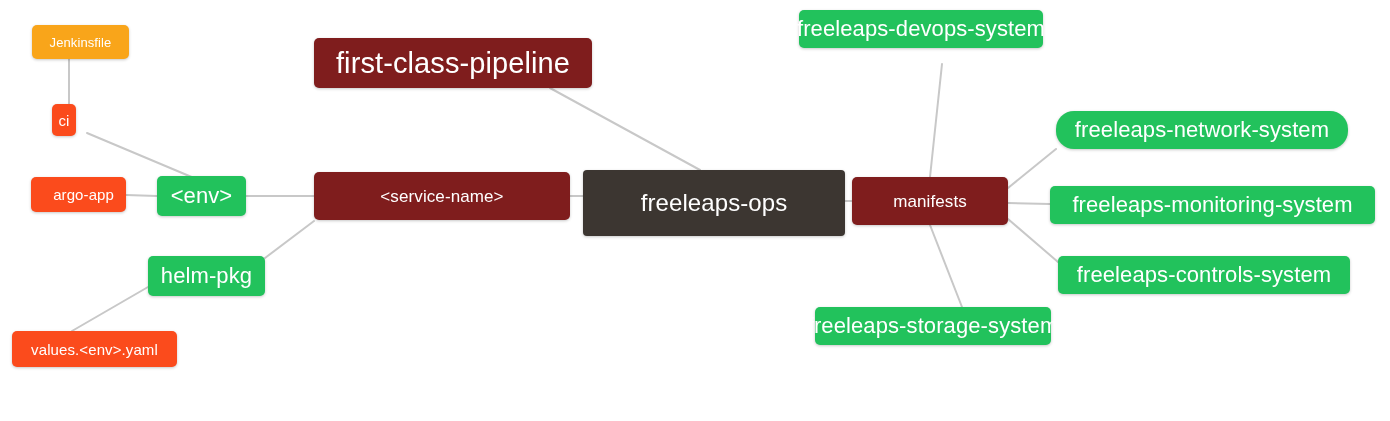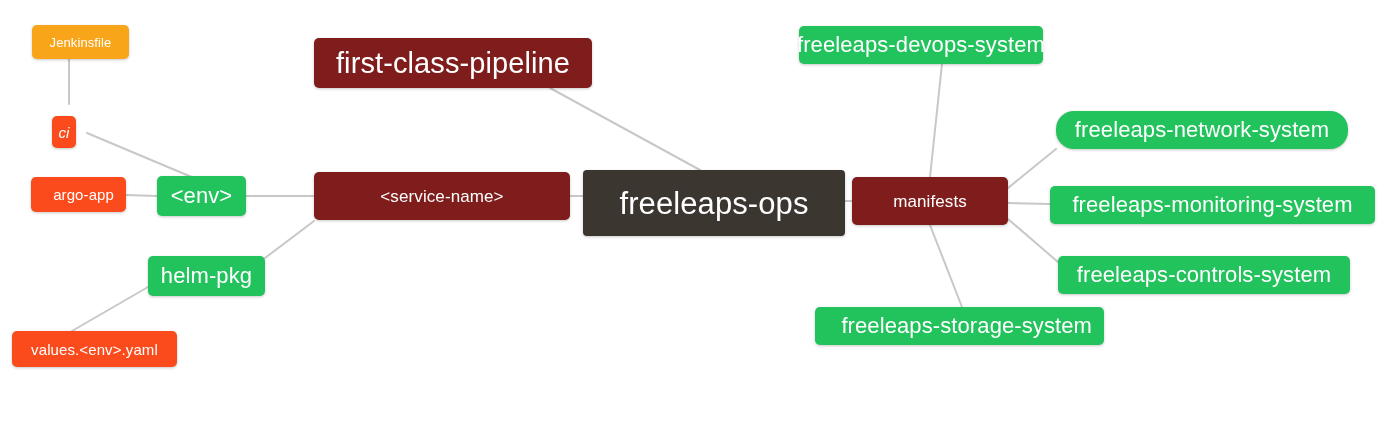--- a/index.html
+++ b/index.html
@@ -35,21 +35,21 @@
     color: #ffffff;
     border-radius: 5px;
     white-space: nowrap;
     box-shadow: 0 1px 3px rgba(0,0,0,0.22);
     letter-spacing: 0.1px;
     line-height: 1;
     padding: 0 12px;
   }
   .n-root {
     background: #3c3631;
-    font-size: 31px;
+    font-size: 24px;
     border-radius: 4px;
   }
   .n-blue   { background: #7f1d1d; }
   .n-green  { background: #22c25c; }
   .n-orange { background: #f9a51a; }
   .n-red    { background: #fb4b1c; }
 
   .sz-xl { font-size: 29px; }
   .sz-lg { font-size: 17px; }
   .sz-md { font-size: 22px; }
@@ -73,21 +73,21 @@
       <line x1="930" y1="177" x2="942" y2="64" stroke="#c8c8c8" stroke-width="2" stroke-linecap="round"></line>
       <line x1="1008" y1="188" x2="1056" y2="149" stroke="#c8c8c8" stroke-width="2" stroke-linecap="round"></line>
       <line x1="1008" y1="203" x2="1050" y2="204" stroke="#c8c8c8" stroke-width="2" stroke-linecap="round"></line>
       <line x1="1008" y1="219" x2="1058" y2="262" stroke="#c8c8c8" stroke-width="2" stroke-linecap="round"></line>
       <line x1="930" y1="225" x2="962" y2="307" stroke="#c8c8c8" stroke-width="2" stroke-linecap="round"></line>
     </svg>
   <div id="node-layer">
       <div class="node n-orange sz-xxs" style="left: 32px; top: 25px; width: 97px; height: 34px;">
         <span>Jenkinsfile</span>
       </div>
-      <div class="node n-red sz-xs" style="left: 52px; top: 116px; width: 19px; height: 32px; font-style: italic;">
+      <div class="node n-red sz-xs" style="left: 52px; top: 104px; width: 19px; height: 32px;">
         <span>ci</span>
       </div>
       <div class="node n-red sz-xs" style="left: 31px; top: 177px; width: 95px; height: 35px; justify-content: flex-end;">
         <span>argo-app</span>
       </div>
       <div class="node n-green sz-md" style="left: 157px; top: 176px; width: 89px; height: 40px;">
         <span>&lt;env&gt;</span>
       </div>
       <div class="node n-green sz-md" style="left: 148px; top: 256px; width: 117px; height: 40px;">
         <span>helm-pkg</span>
@@ -100,29 +100,29 @@
       </div>
       <div class="node n-blue sz-lg" style="left: 314px; top: 172px; width: 256px; height: 48px;">
         <span>&lt;service-name&gt;</span>
       </div>
       <div class="node n-root" style="left: 583px; top: 170px; width: 262px; height: 66px;">
         <span>freeleaps-ops</span>
       </div>
       <div class="node n-blue sz-lg" style="left: 852px; top: 177px; width: 156px; height: 48px;">
         <span>manifests</span>
       </div>
-      <div class="node n-green sz-md" style="left: 799px; top: 26px; width: 244px; height: 38px;">
+      <div class="node n-green sz-md" style="left: 799px; top: 10px; width: 244px; height: 38px;">
         <span>freeleaps-devops-system</span>
       </div>
       <div class="node n-green sz-md" style="left: 1056px; top: 111px; width: 292px; height: 38px; border-radius: 18px;">
         <span>freeleaps-network-system</span>
       </div>
       <div class="node n-green sz-md" style="left: 1050px; top: 186px; width: 325px; height: 38px;">
         <span>freeleaps-monitoring-system</span>
       </div>
       <div class="node n-green sz-md" style="left: 1058px; top: 256px; width: 292px; height: 38px;">
         <span>freeleaps-controls-system</span>
       </div>
-      <div class="node n-green sz-md" style="left: 815px; top: 307px; width: 289px; height: 38px; justify-content: flex-end;">
+      <div class="node n-green sz-md" style="left: 815px; top: 307px; width: 236px; height: 38px;">
         <span>freeleaps-storage-system</span>
       </div>
     </div>
 </div>
 
 </body></html>

